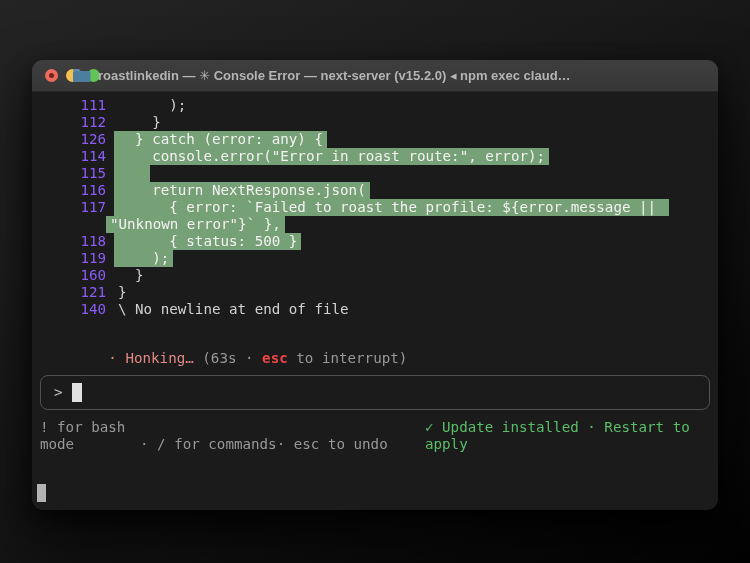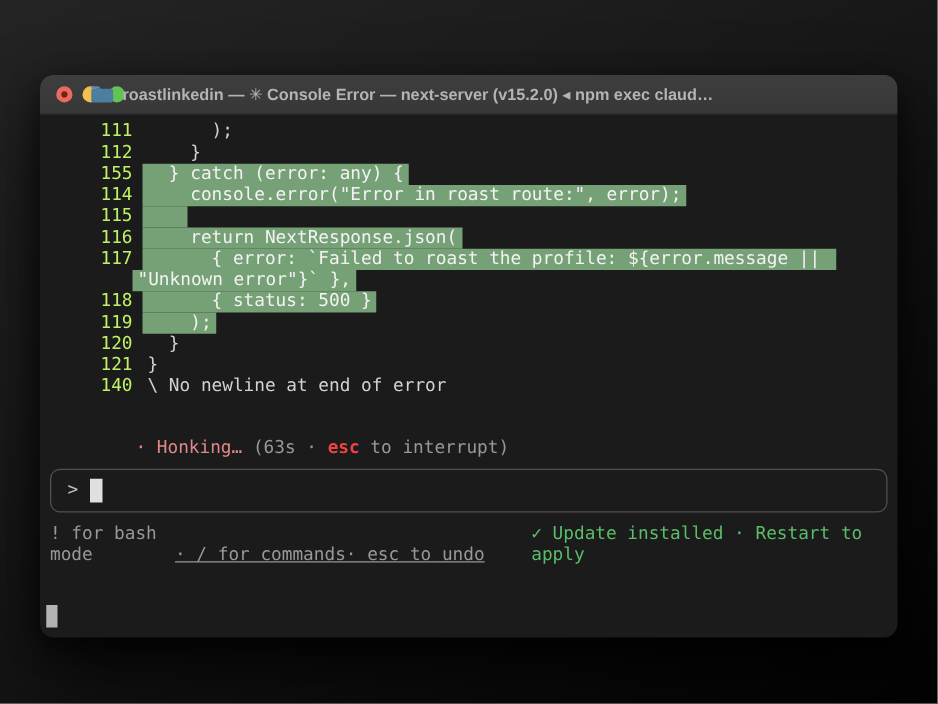--- a/index.html
+++ b/index.html
@@ -50,21 +50,21 @@
     font-size:13px;font-weight:bold;color:#b4b4b4;
     overflow:hidden;text-overflow:ellipsis;white-space:nowrap;
   }
   .folder-svg{flex:none;}
 
   .term{
     padding:5px 8px 0 8px;
     font-size:14.2px;line-height:17px;color:#d2d2d2;
   }
   .row{display:flex;height:17px;white-space:pre;}
-  .gutter{flex:none;width:66px;padding-right:12px;text-align:right;color:#bef264;}
+  .gutter{flex:none;width:66px;padding-right:12px;text-align:right;color:#8b5cf6;}
   .code-text{white-space:pre;padding:0 4px;margin-left:-4px;}
   .code-text.hl{background:var(--highlight-green);color:#f3f3f3;}
   .code-text.empty{display:inline-block;width:28px;}
   .row.wrap .code-text{margin-left:-12px;}
 
   .spinner-line{margin-top:15px;height:17px;white-space:pre;}
   .salmon{color:var(--spinner-pink);}
   .dim{color:#989898;}
   .bold{font-weight:bold;color:#ef4444;}
 
@@ -72,21 +72,21 @@
     margin-top:25px;height:35px;box-sizing:border-box;
     border:1px solid #515151;border-radius:8px;
     display:flex;align-items:center;padding:0 13px;gap:9px;
     background:#1b1b1b;cursor:text;
   }
   .prompt-char{color:#c0c0c0;}
   .cursor{display:inline-block;width:10px;height:19px;background:#e0e0e0;}
 
   .statusbar{margin-top:9px;display:flex;align-items:flex-end;color:#989898;}
   .st-col1{flex:none;width:100px;}
-  .st-col2{flex:none;width:285px;white-space:pre;text-decoration:underline;}
+  .st-col2{flex:none;width:285px;white-space:pre;}
   .st-col3{flex:none;width:275px;color:var(--status-green);font-weight:normal;}
 
   .corner-cursor{
     position:absolute;left:5px;top:424px;width:9px;height:18px;
     background:#b3b3b3;
   }
 </style>
 </head>
 <body>
 
@@ -115,21 +115,21 @@
     <span class="gutter">111</span>
     <span class="code-text">      );</span>
   </div>
 
   <div class="row">
     <span class="gutter">112</span>
     <span class="code-text">    }</span>
   </div>
 
   <div class="row">
-    <span class="gutter">155</span>
+    <span class="gutter">126</span>
     <span class="code-text hl">  } catch (error: any) {</span>
   </div>
 
   <div class="row">
     <span class="gutter">114</span>
     <span class="code-text hl">    console.error("Error in roast route:", error);</span>
   </div>
 
   <div class="row">
     <span class="gutter">115</span>
@@ -155,32 +155,32 @@
     <span class="gutter">118</span>
     <span class="code-text hl">      { status: 500 }</span>
   </div>
 
   <div class="row">
     <span class="gutter">119</span>
     <span class="code-text hl">    );</span>
   </div>
 
   <div class="row">
-    <span class="gutter">120</span>
+    <span class="gutter">160</span>
     <span class="code-text">  }</span>
   </div>
 
   <div class="row">
     <span class="gutter">121</span>
     <span class="code-text">}</span>
   </div>
 
   <div class="row">
     <span class="gutter">140</span>
-    <span class="code-text">\ No newline at end of error</span>
+    <span class="code-text">\ No newline at end of file</span>
   </div>
 </div>
 
       <div class="spinner-line">
         <span class="salmon">· </span><span class="salmon">Honking… </span><span class="dim">(63s · </span><span class="bold">esc</span><span class="dim"> to interrupt)</span>
       </div>
 
       <div class="input-box">
         <span class="prompt-char">&gt;</span>
         <span class="cursor"></span>

